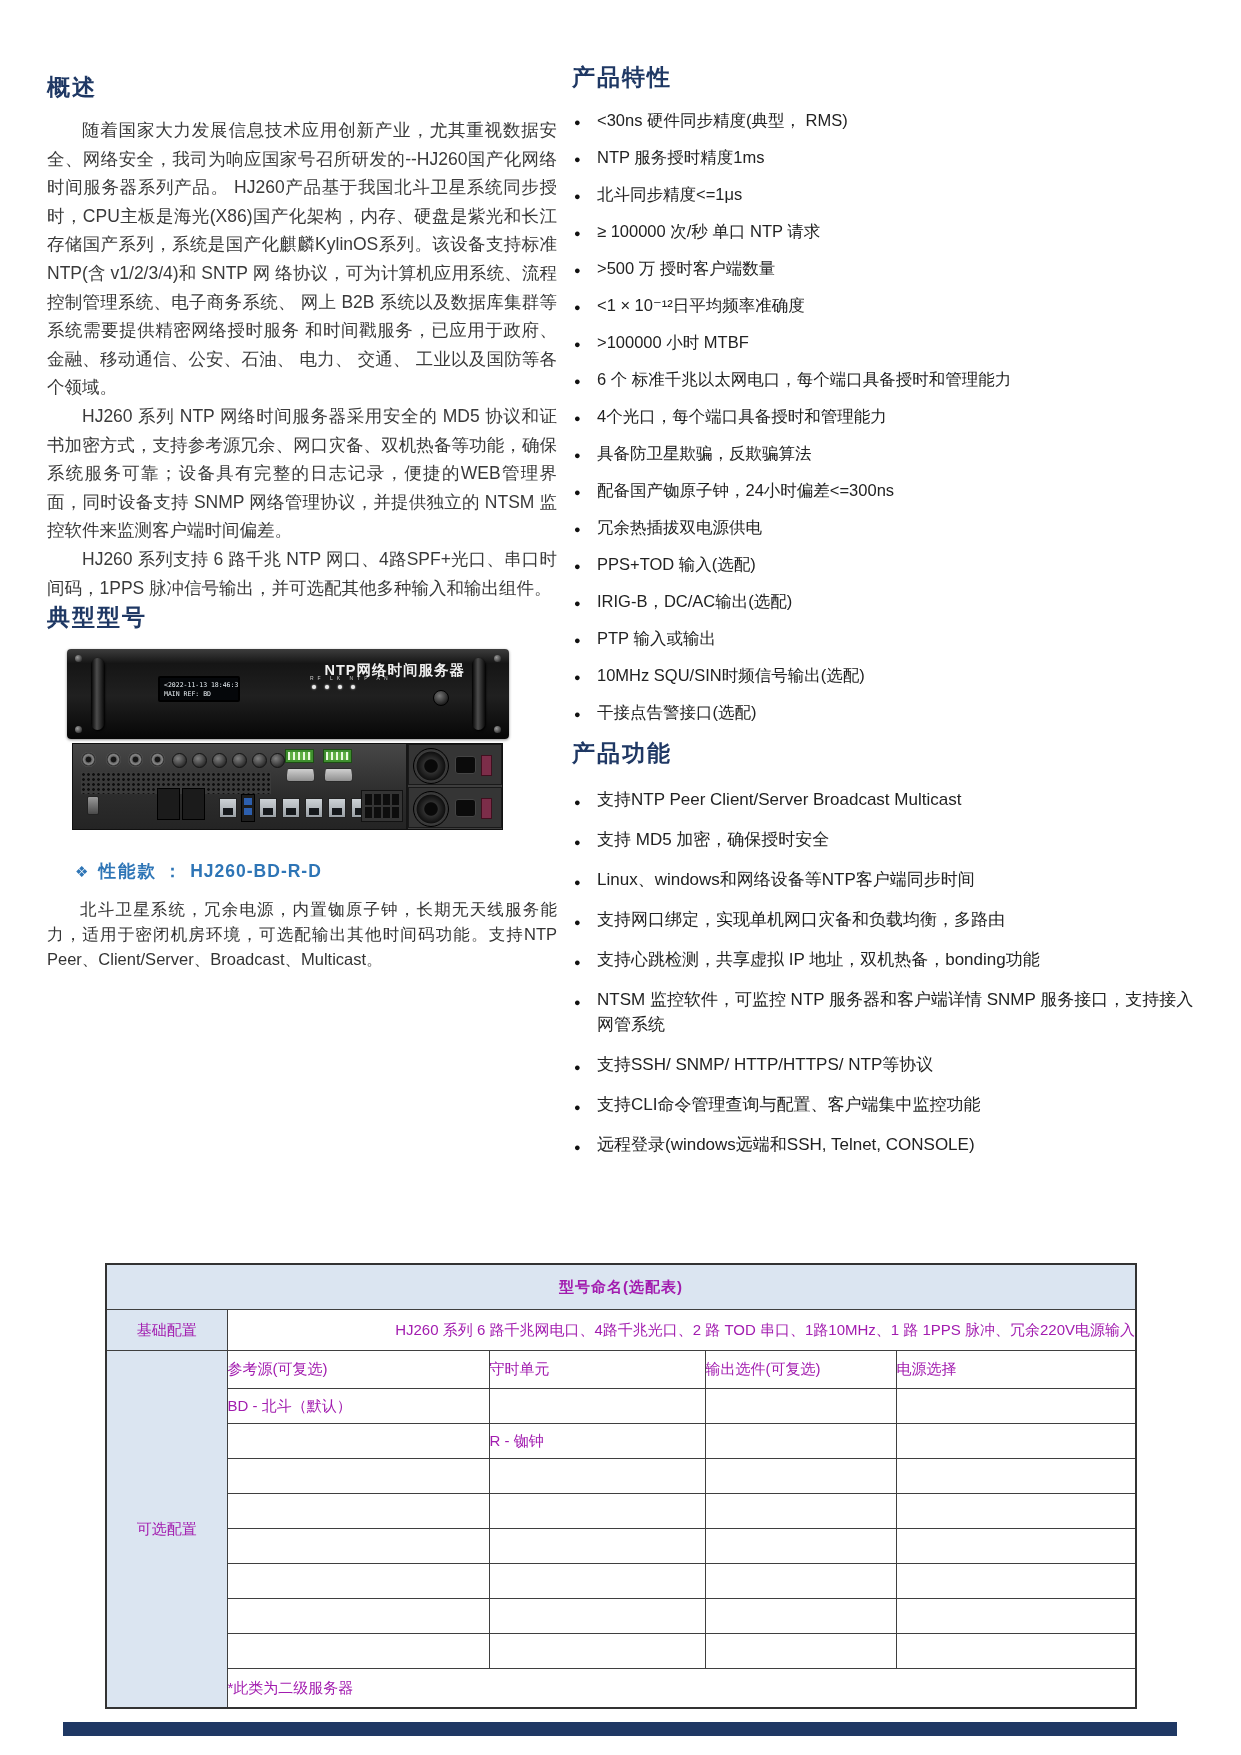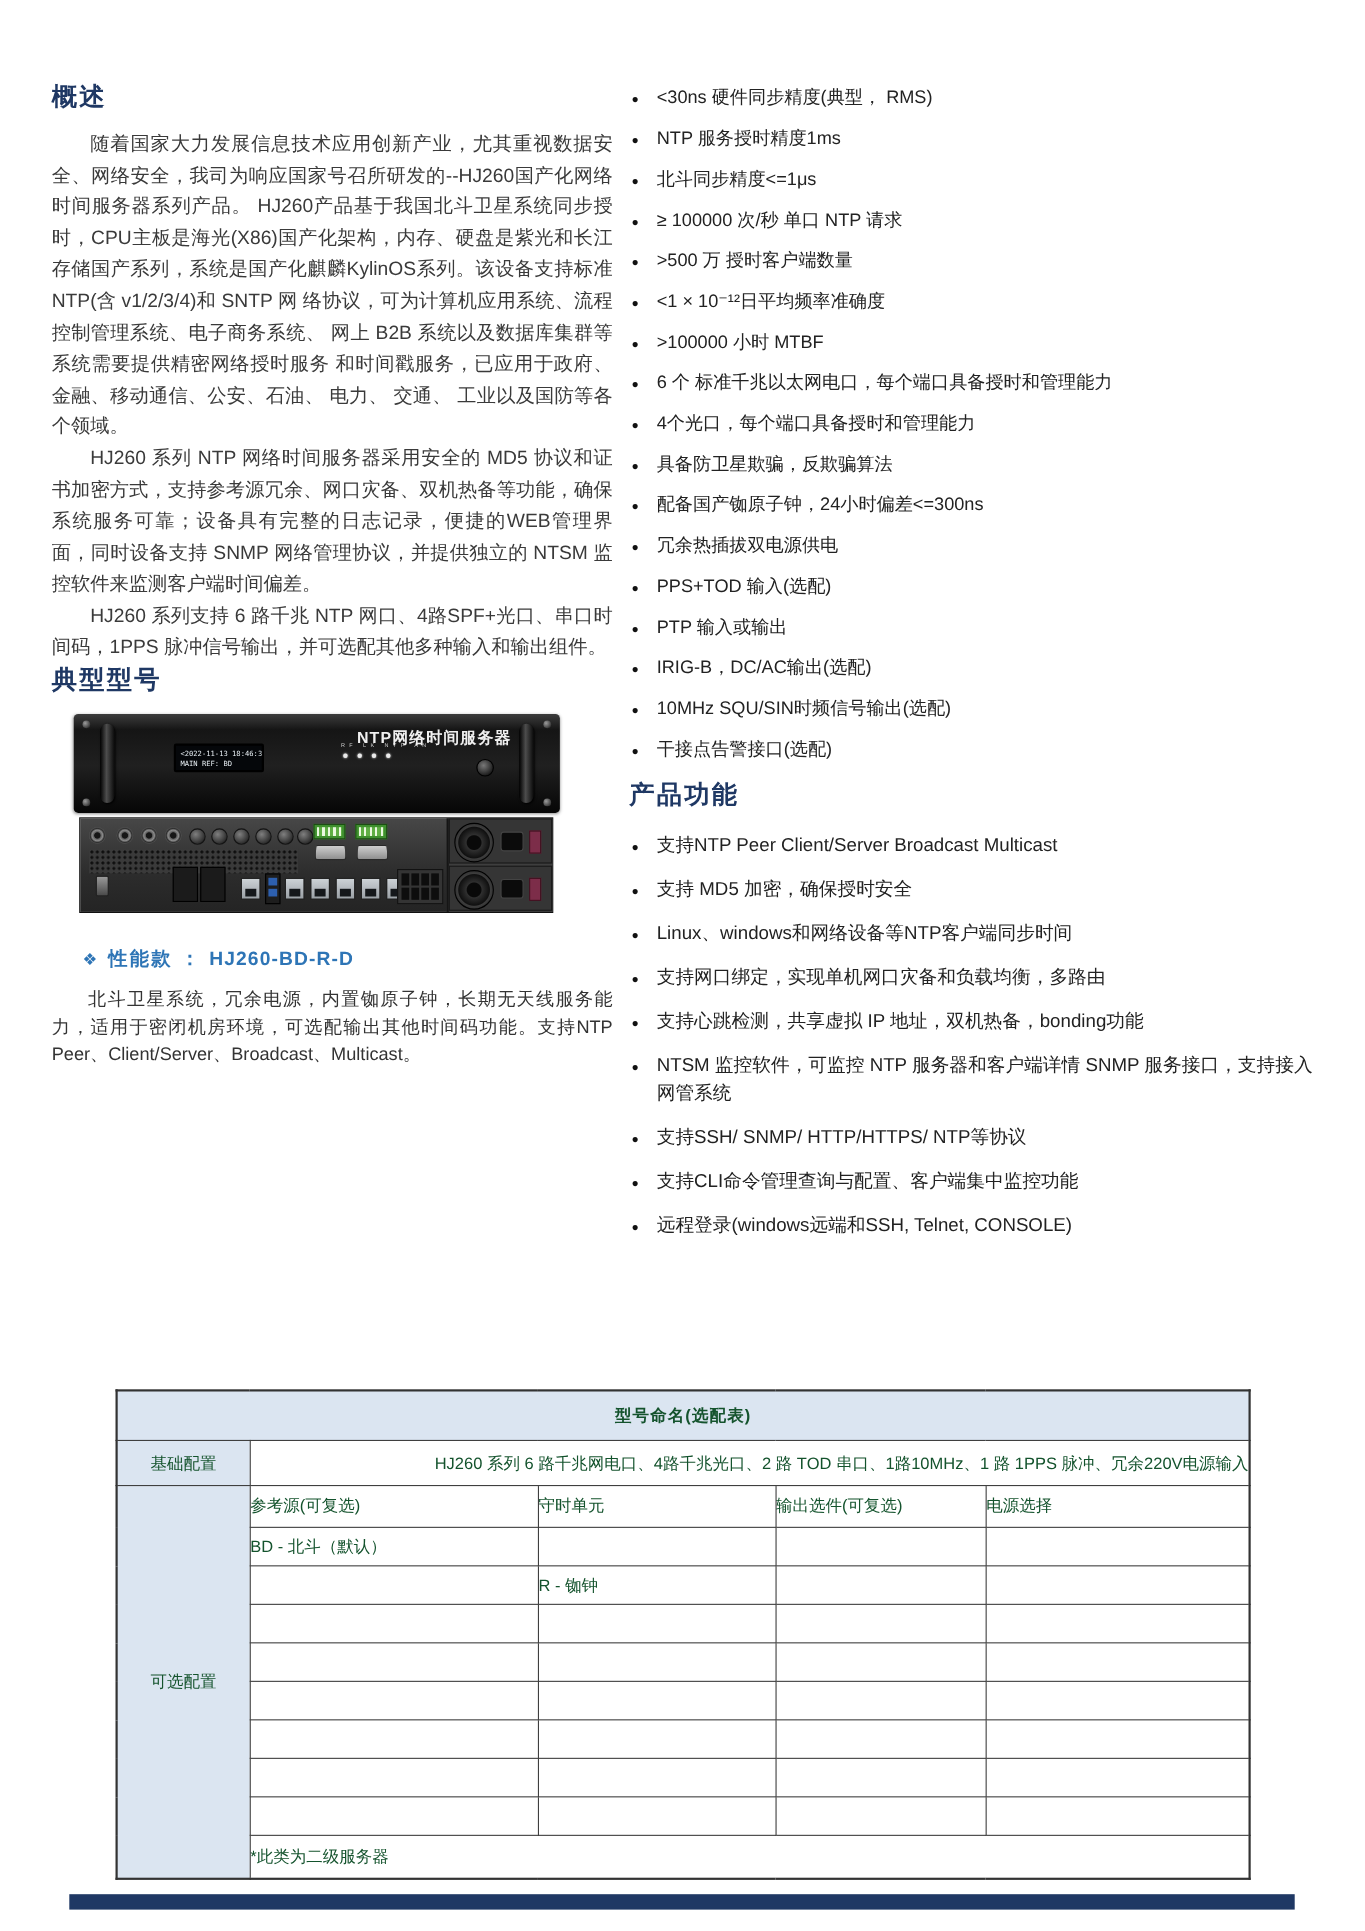--- a/index.html
+++ b/index.html
@@ -90,21 +90,21 @@
     color:#222222; margin-bottom:15px; }
   ul.blist li::before { content:"●"; position:absolute; left:2px; top:2px; font-size:11px; color:#111; }
   ul.blist2 { list-style:none; margin:18px 0 0 0; padding:0; }
   ul.blist2 li { position:relative; padding-left:25px; font-size:17px; line-height:25px;
     color:#222222; margin-bottom:15px; }
   ul.blist2 li::before { content:"●"; position:absolute; left:2px; top:3px; font-size:11px; color:#111; }
   .h-func { margin-top:40px; }
   
   table.model-table { position:absolute; left:105px; top:1263px; width:1030px;
     border-collapse:collapse; table-layout:fixed; border:2px solid #333; }
-  .model-table td { border:1.5px solid #3f3f3f; font-size:15px; color:#14532d; padding:0; }
+  .model-table td { border:1.5px solid #3f3f3f; font-size:15px; color:#a21caf; padding:0; }
   .t-title { background:#dbe5f1; color:#1f3864; font-size:21px; font-weight:bold;
     text-align:center; height:44px; letter-spacing:1px; }
   .t-label { background:#dbe5f1; text-align:center; font-size:15px; color:#222; }
   .t-base { text-align:right; height:40px; }
   .t-colhead { text-align:left; height:37px; }
   .t-cell { height:34px; padding-left:14px; text-align:left; }
   .t-footnote { height:38px; padding-left:212px; font-size:13px; text-align:left; vertical-align:middle; }
   
   .footer-bar { position:absolute; left:63px; top:1722px; width:1114px; height:14px; background:#1f3864; }
 </style>
@@ -220,36 +220,37 @@
     </div>
 
     <div class="model-line">
       <span class="dia">❖</span><span>性能款 ：</span>
       <span class="val">HJ260-BD-R-D</span>
     </div>
     <p class="perf-desc">北斗卫星系统，冗余电源，内置铷原子钟，长期无天线服务能力，适用于密闭机房环境，可选配输出其他时间码功能。支持NTP Peer、Client/Server、Broadcast、Multicast。</p>
   </div>
 
   <div class="right-col">
+    <h2 class="section">产品特性</h2>
     <ul class="blist">
       <li>&lt;30ns 硬件同步精度(典型， RMS)</li>
       <li>NTP 服务授时精度1ms</li>
       <li>北斗同步精度&lt;=1μs</li>
       <li>≥ 100000 次/秒 单口 NTP 请求</li>
       <li>&gt;500 万 授时客户端数量</li>
       <li>&lt;1 × 10⁻¹²日平均频率准确度</li>
       <li>&gt;100000 小时  MTBF</li>
       <li>6 个 标准千兆以太网电口，每个端口具备授时和管理能力</li>
       <li>4个光口，每个端口具备授时和管理能力</li>
       <li>具备防卫星欺骗，反欺骗算法</li>
       <li>配备国产铷原子钟，24小时偏差&lt;=300ns</li>
       <li>冗余热插拔双电源供电</li>
       <li>PPS+TOD 输入(选配)</li>
+      <li>IRIG-B，DC/AC输出(选配)</li>
       <li>PTP 输入或输出</li>
-      <li>IRIG-B，DC/AC输出(选配)</li>
       <li>10MHz SQU/SIN时频信号输出(选配)</li>
       <li>干接点告警接口(选配)</li>
     </ul>
 
     <h2 class="section h-func">产品功能</h2>
     <ul class="blist2">
       <li>支持NTP Peer Client/Server Broadcast Multicast</li>
       <li>支持 MD5 加密，确保授时安全</li>
       <li>Linux、windows和网络设备等NTP客户端同步时间</li>
       <li>支持网口绑定，实现单机网口灾备和负载均衡，多路由</li>

